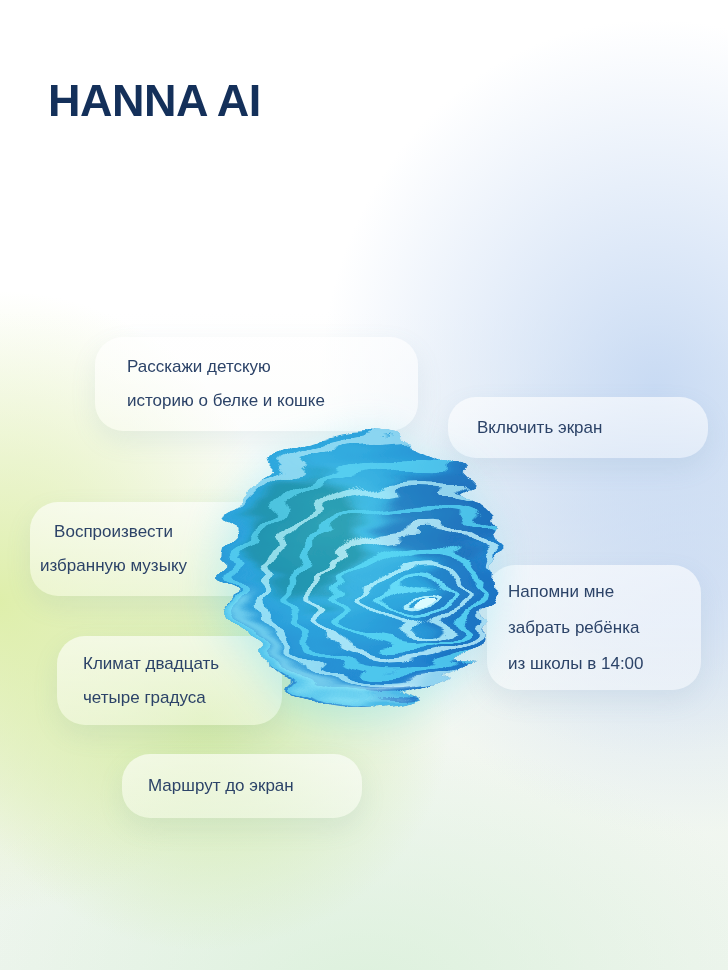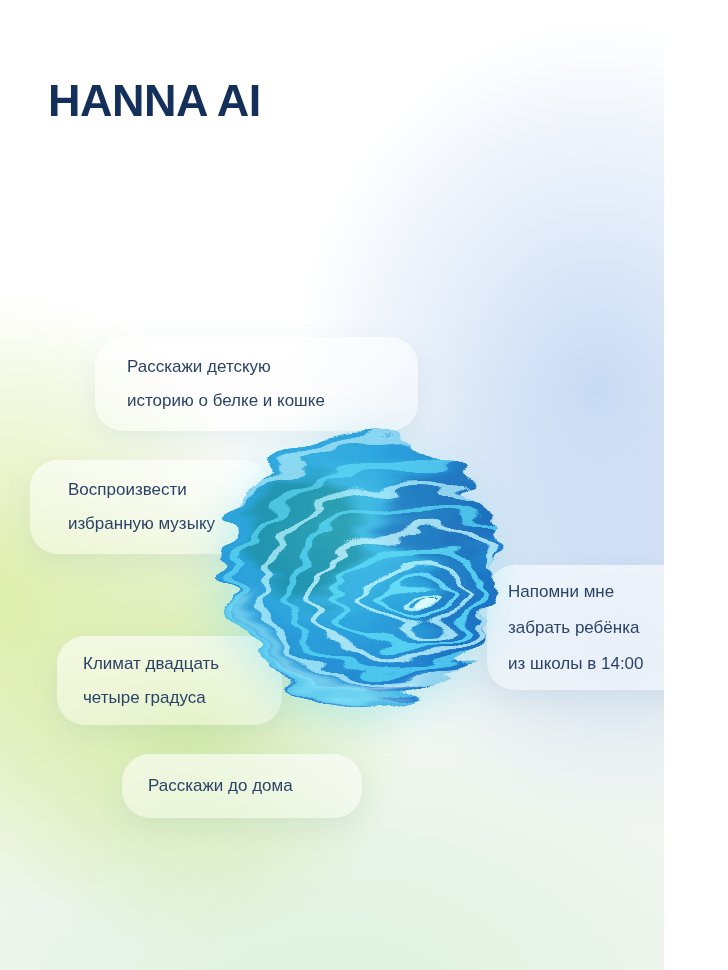--- a/index.html
+++ b/index.html
@@ -1,18 +1,18 @@
 <!DOCTYPE html>
 <html><head>
 <meta charset="utf-8">
 <style>
   html, body { margin: 0; padding: 0; }
   .canvas {
     position: relative;
-    width: 664px;
+    width: 728px;
     height: 970px;
     overflow: hidden;
     font-family: "Liberation Sans", sans-serif;
     background:
       radial-gradient(46% 38% at 90% 40%, rgba(198,217,243,0.95) 0%, rgba(198,217,243,0) 100%),
       radial-gradient(40% 26% at 94% 60%, rgba(206,220,244,0.8) 0%, rgba(206,220,244,0) 100%),
       radial-gradient(40% 32% at 0% 62%, rgba(221,238,167,0.95) 0%, rgba(221,238,167,0) 100%),
       radial-gradient(34% 24% at 28% 74%, rgba(206,233,158,0.9) 0%, rgba(206,233,158,0) 100%),
       radial-gradient(60% 26% at 50% 102%, rgba(217,240,217,0.8) 0%, rgba(217,240,217,0) 100%),
       linear-gradient(180deg, #ffffff 0%, #ffffff 32%, #f4f8f2 66%, #eef5ee 100%);
@@ -39,21 +39,21 @@
     box-shadow: 0 10px 26px rgba(110,145,170,0.12);
     color: #2c4368;
     font-size: 17px;
     line-height: 34px;
     white-space: pre-line;
     box-sizing: border-box;
     z-index: 1;
   }
   .b1 { left: 95px;  top: 337px; width: 323px; height: 94px;  padding-left: 32px; }
   .b2 { left: 448px; top: 397px; width: 260px; height: 61px;  padding-left: 29px; }
-  .b3 { left: 30px;  top: 460px; width: 240px; height: 94px;  padding-left: 38px; }
+  .b3 { left: 30px;  top: 502px; width: 240px; height: 94px;  padding-left: 10px; text-align: center; }
   .b4 { left: 487px; top: 551px; width: 214px; height: 125px; padding-left: 21px; line-height: 36px; margin-top: 14px; }
   .b5 { left: 57px;  top: 636px; width: 225px; height: 89px;  padding-left: 26px; }
   .b6 { left: 122px; top: 754px; width: 240px; height: 64px;  padding-left: 26px; }
   .b7 { left: 432px; top: 727px; width: 236px; height: 128px; padding-left: 19px; line-height: 36px; }
 
   .orb {
     position: absolute;
     left: 214px;
     top: 426px;
     width: 296px;
@@ -67,28 +67,29 @@
 <body>
 
 <div class="canvas">
 
   <div class="title-block">
     <span class="line">HANNA AI</span>
   </div>
 
   <div class="bubble b1">Расскажи детскую
 историю о белке и кошке</div>
+  <div class="bubble b2">Включить экран</div>
   <div class="bubble b3">Воспроизвести
 избранную музыку</div>
   <div class="bubble b4">Напомни мне
 забрать ребёнка
 из школы в 14:00</div>
   <div class="bubble b5">Климат двадцать
 четыре градуса</div>
-  <div class="bubble b6">Расскажи до дома</div>
+  <div class="bubble b6">Маршрут до экран</div>
 
   <div class="orb">
     <svg width="296" height="292" viewBox="0 0 296 292" xmlns="http://www.w3.org/2000/svg">
       <defs>
         <radialGradient id="orbBase" cx="0.40" cy="0.36" r="0.80">
           <stop offset="0" stop-color="#54cdec"></stop>
           <stop offset="0.40" stop-color="#2fa8de"></stop>
           <stop offset="0.78" stop-color="#1f7ecd"></stop>
           <stop offset="1" stop-color="#2264ba"></stop>
         </radialGradient>

